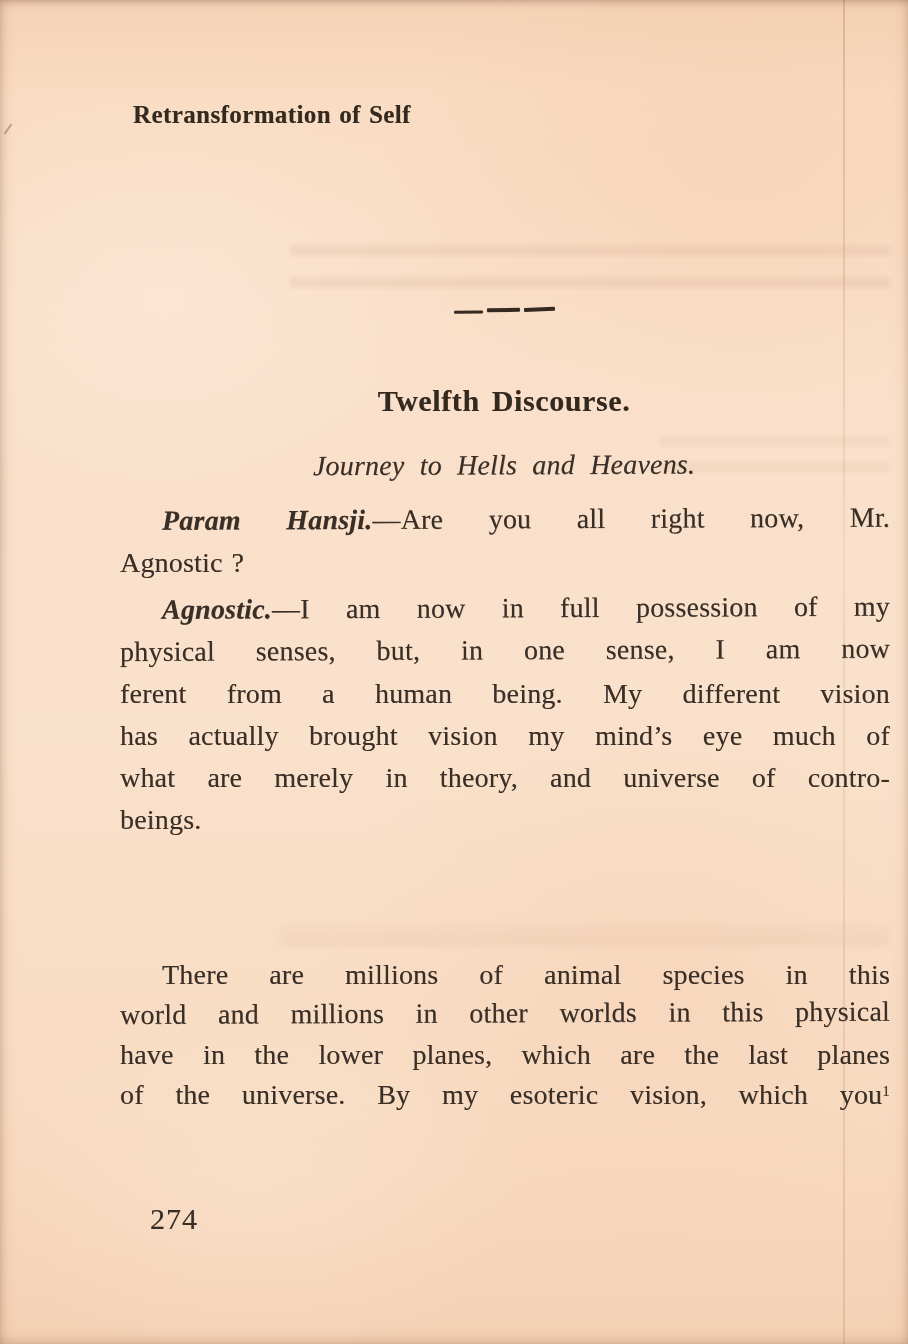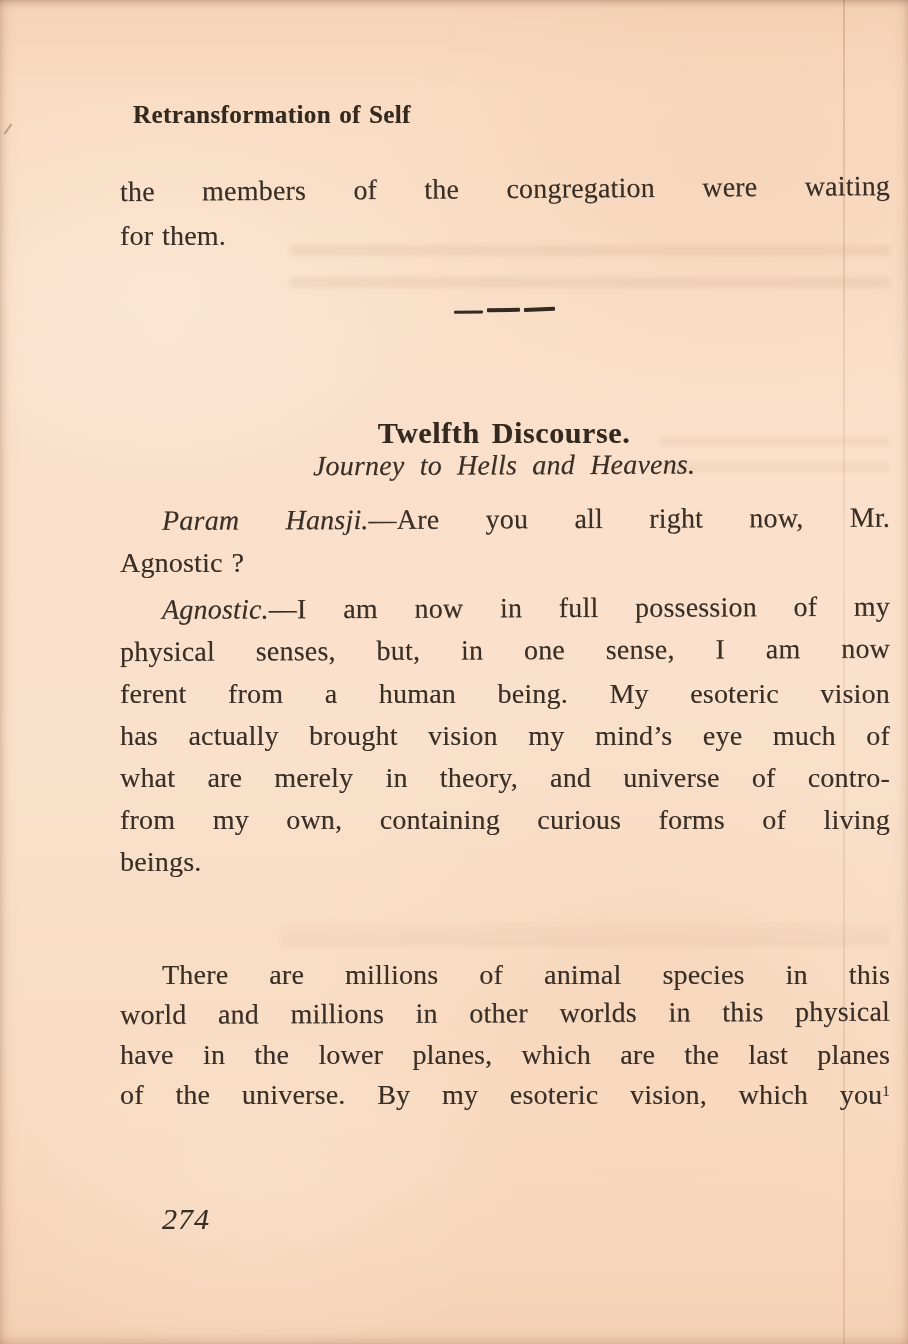--- a/index.html
+++ b/index.html
@@ -38,76 +38,71 @@
   .ghost-2{top:420px;left:660px;width:230px;height:52px;
     background:repeating-linear-gradient(0deg, rgba(168,118,88,0.08) 0 10px, rgba(168,118,88,0) 10px 26px);}
   .ghost-3{top:922px;left:280px;width:610px;height:24px;
     background:linear-gradient(0deg, rgba(168,118,88,0.08), rgba(168,118,88,0.02));}
 
   .running-header{position:absolute;left:133px;top:101px;font-size:25px;font-weight:bold;color:#33291f;letter-spacing:0.4px;}
   .para{position:absolute;left:120px;width:770px;font-size:28px;line-height:42px;}
   .line{white-space:normal;}
   .justify{text-align:justify;text-align-last:justify;-moz-text-align-last:justify;}
   .indent{text-indent:42px;}
-  .italic{font-style:italic;}
+  .italic{font-style:italic;font-weight:bold;}
   .t1{transform:rotate(-0.45deg);transform-origin:0 50%;}
   .t2{transform:rotate(-0.25deg);transform-origin:0 50%;}
 
   .divider{position:absolute;left:118px;top:308px;width:772px;display:flex;justify-content:center;gap:4px;transform:rotate(-1deg);}
   .divider .dash{height:4px;background:#342a21;border-radius:1px;}
   .divider .dash:nth-child(1){width:29px;height:3px;margin-top:2px;}
   .divider .dash:nth-child(2){width:33px;}
   .divider .dash:nth-child(3){width:31px;transform:rotate(-1.5deg);}
 
-  .heading{position:absolute;left:118px;top:416px;width:772px;text-align:center;
+  .heading{position:absolute;left:118px;top:384px;width:772px;text-align:center;
     font-size:30px;font-weight:bold;color:#33291f;letter-spacing:0.6px;word-spacing:4px;}
   .subtitle{position:absolute;left:118px;top:451px;width:772px;text-align:center;
     font-size:28px;font-style:italic;word-spacing:8px;}
   .footnote-mark{font-size:15px;line-height:0;vertical-align:8px;}
-  .page-number{position:absolute;left:162px;top:1202px;font-size:30px;letter-spacing:1px;font-style:italic;}
+  .page-number{position:absolute;left:150px;top:1202px;font-size:30px;letter-spacing:1px;}
 </style>
 </head>
 <body>
 
 <div class="page">
 
   <div class="ghost ghost-1"></div>
   <div class="ghost ghost-2"></div>
   <div class="ghost ghost-3"></div>
   <div class="fold-line"></div>
   <div class="speck speck-slash"></div>
 
   <div class="running-header">Retransformation of Self</div>
 
-  <div class="para" style="top:170px;line-height:44px;">
-    <div class="line justify t1">the members of the congregation were waiting</div>
-    <div class="line">for them.</div>
-  </div>
 
   <div class="divider">
     <span class="dash"></span>
     <span class="dash"></span>
     <span class="dash"></span>
   </div>
 
   <div class="heading">Twelfth Discourse.</div>
   <div class="subtitle t2">Journey to Hells and Heavens.</div>
 
   <div class="para" style="top:500px;">
     <div class="line justify indent t2"><span class="italic">Param Hansji.</span><span>—Are you all right now, Mr.</span></div>
     <div class="line">Agnostic ?</div>
   </div>
 
   <div class="para" style="top:589px;">
     <div class="line justify indent t2"><span class="italic">Agnostic.</span><span>—I am now in full possession of my</span></div>
     <div class="line justify t2">physical senses, but, in one sense, I am now</div>
-    <div class="line justify">ferent from a human being. My esoteric vision</div>
+    <div class="line justify">ferent from a human being. My different vision</div>
     <div class="line justify">has actually brought vision my mind’s eye much of</div>
     <div class="line justify">what are merely in theory, and universe of contro-</div>
-    <div class="line justify">from my own, containing curious forms of living</div>
     <div class="line">beings.</div>
   </div>
 
   <div class="para" style="top:955px;line-height:40px;">
     <div class="line justify indent">There are millions of animal species in this</div>
     <div class="line justify t2">world and millions in other worlds in this physical</div>
     <div class="line justify">have in the lower planes, which are the last planes</div>
     <div class="line justify"><span>of the universe. By my esoteric vision, which you</span><sup class="footnote-mark">1</sup></div>
   </div>
 

